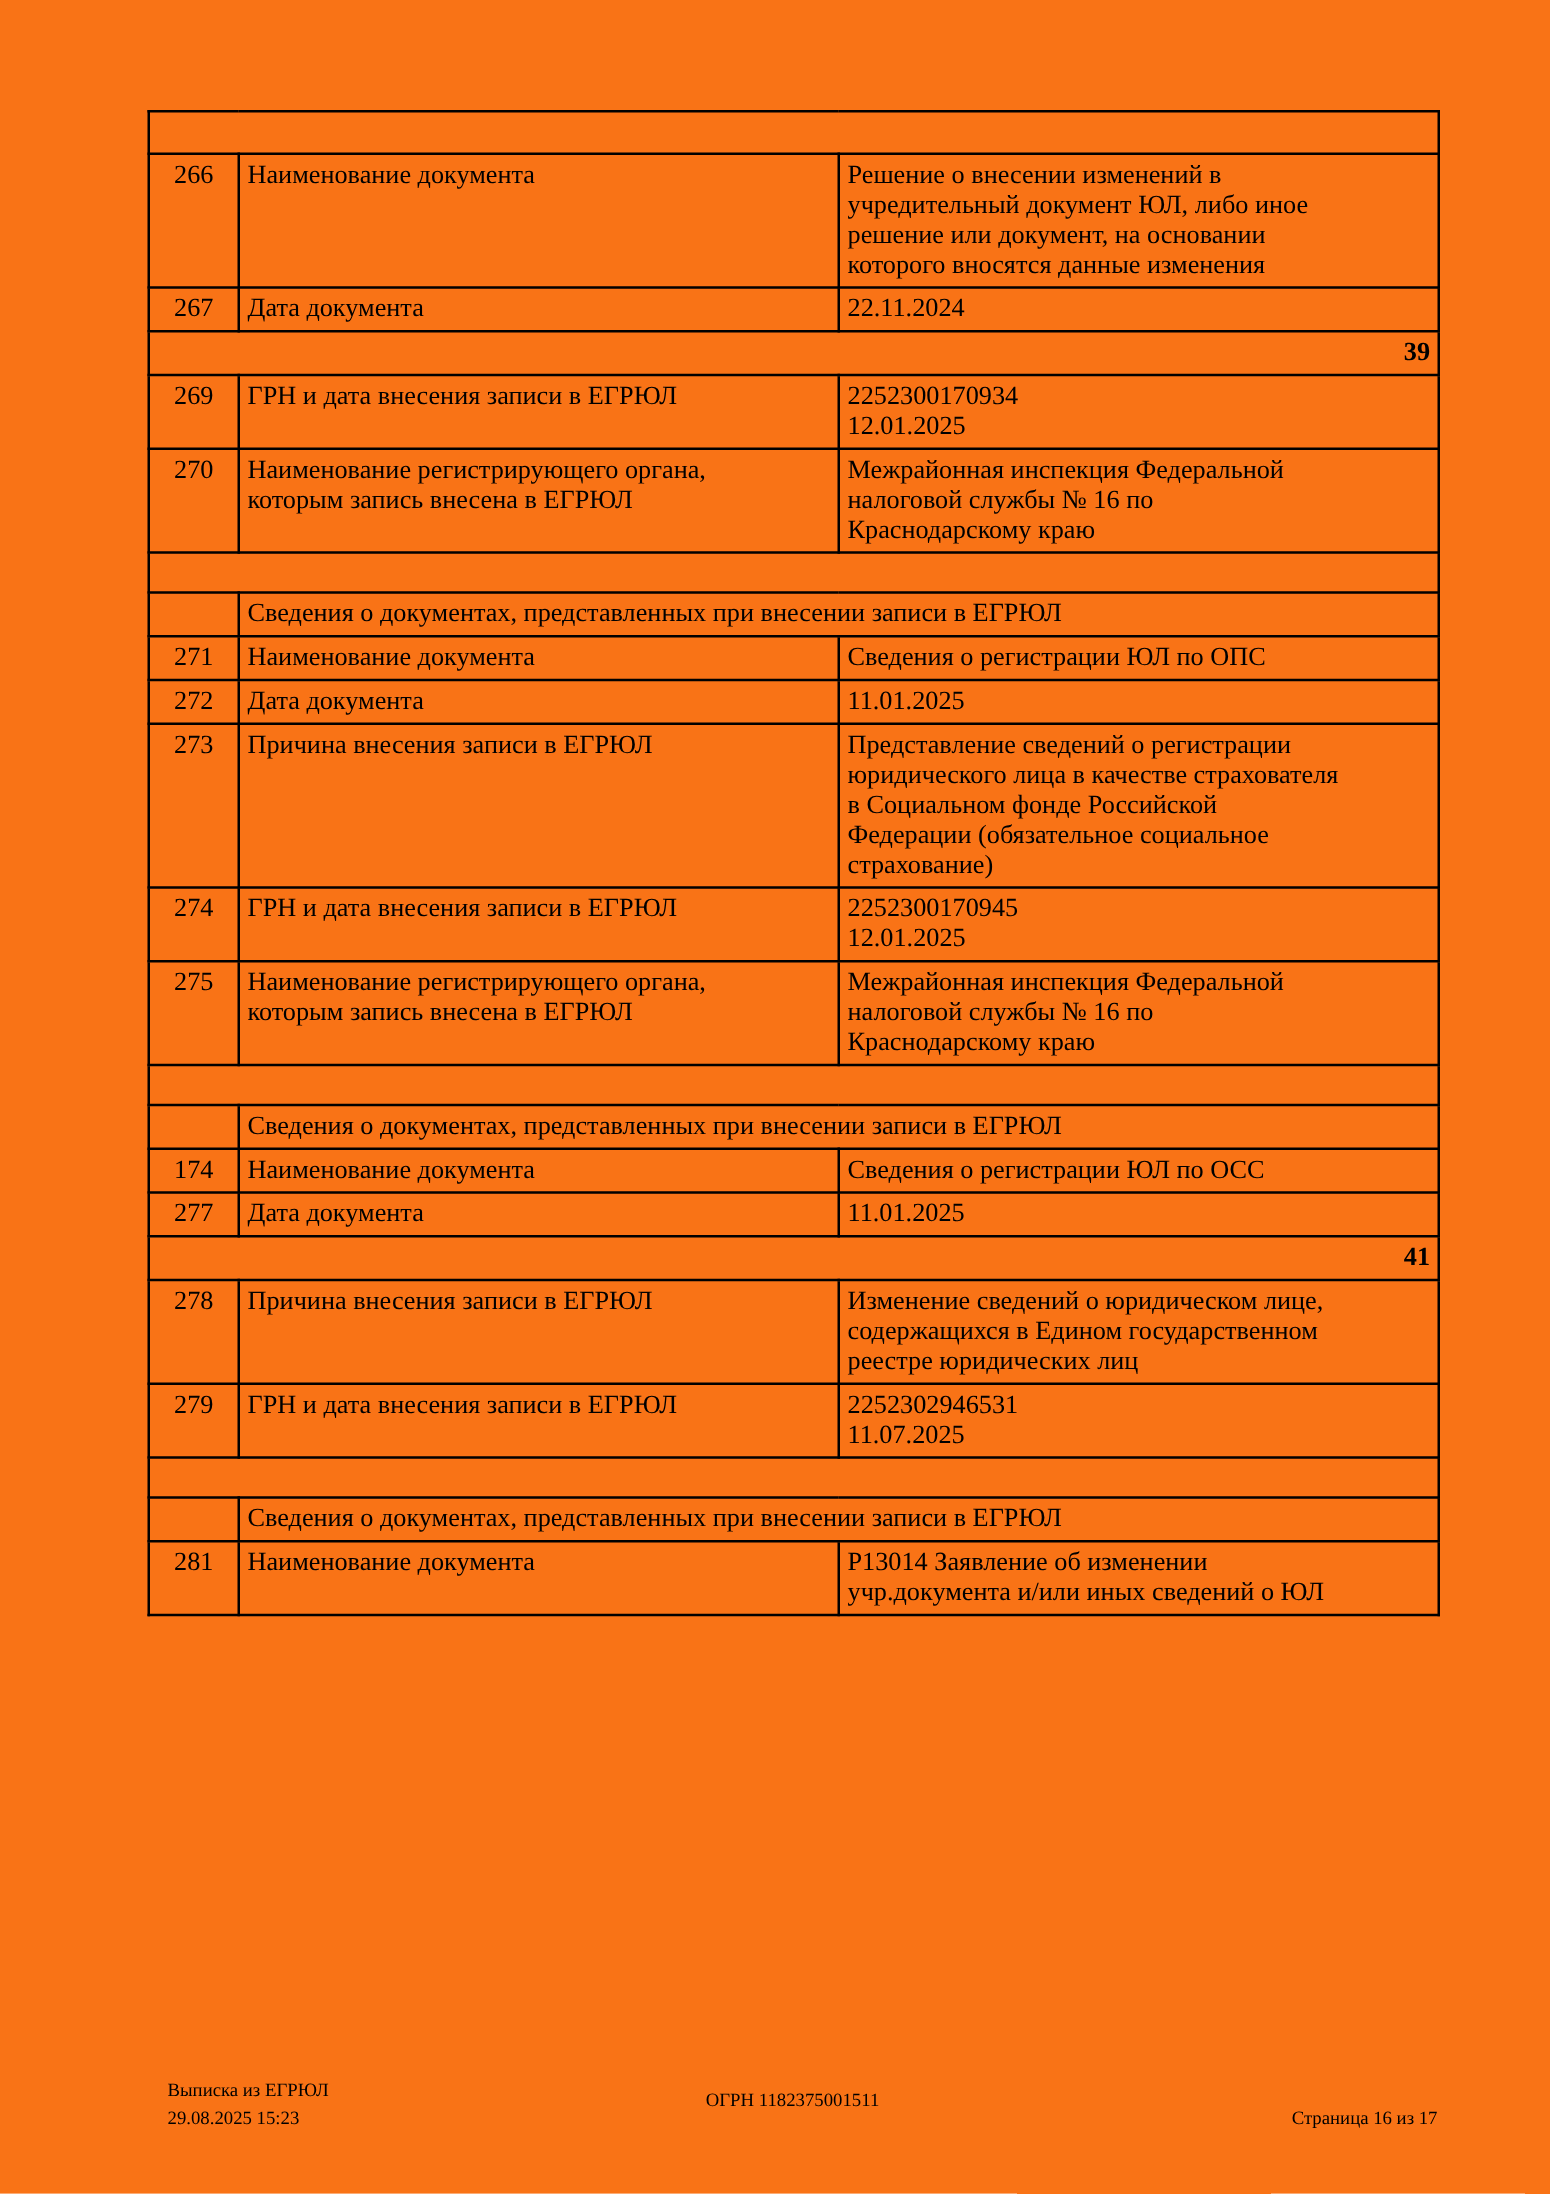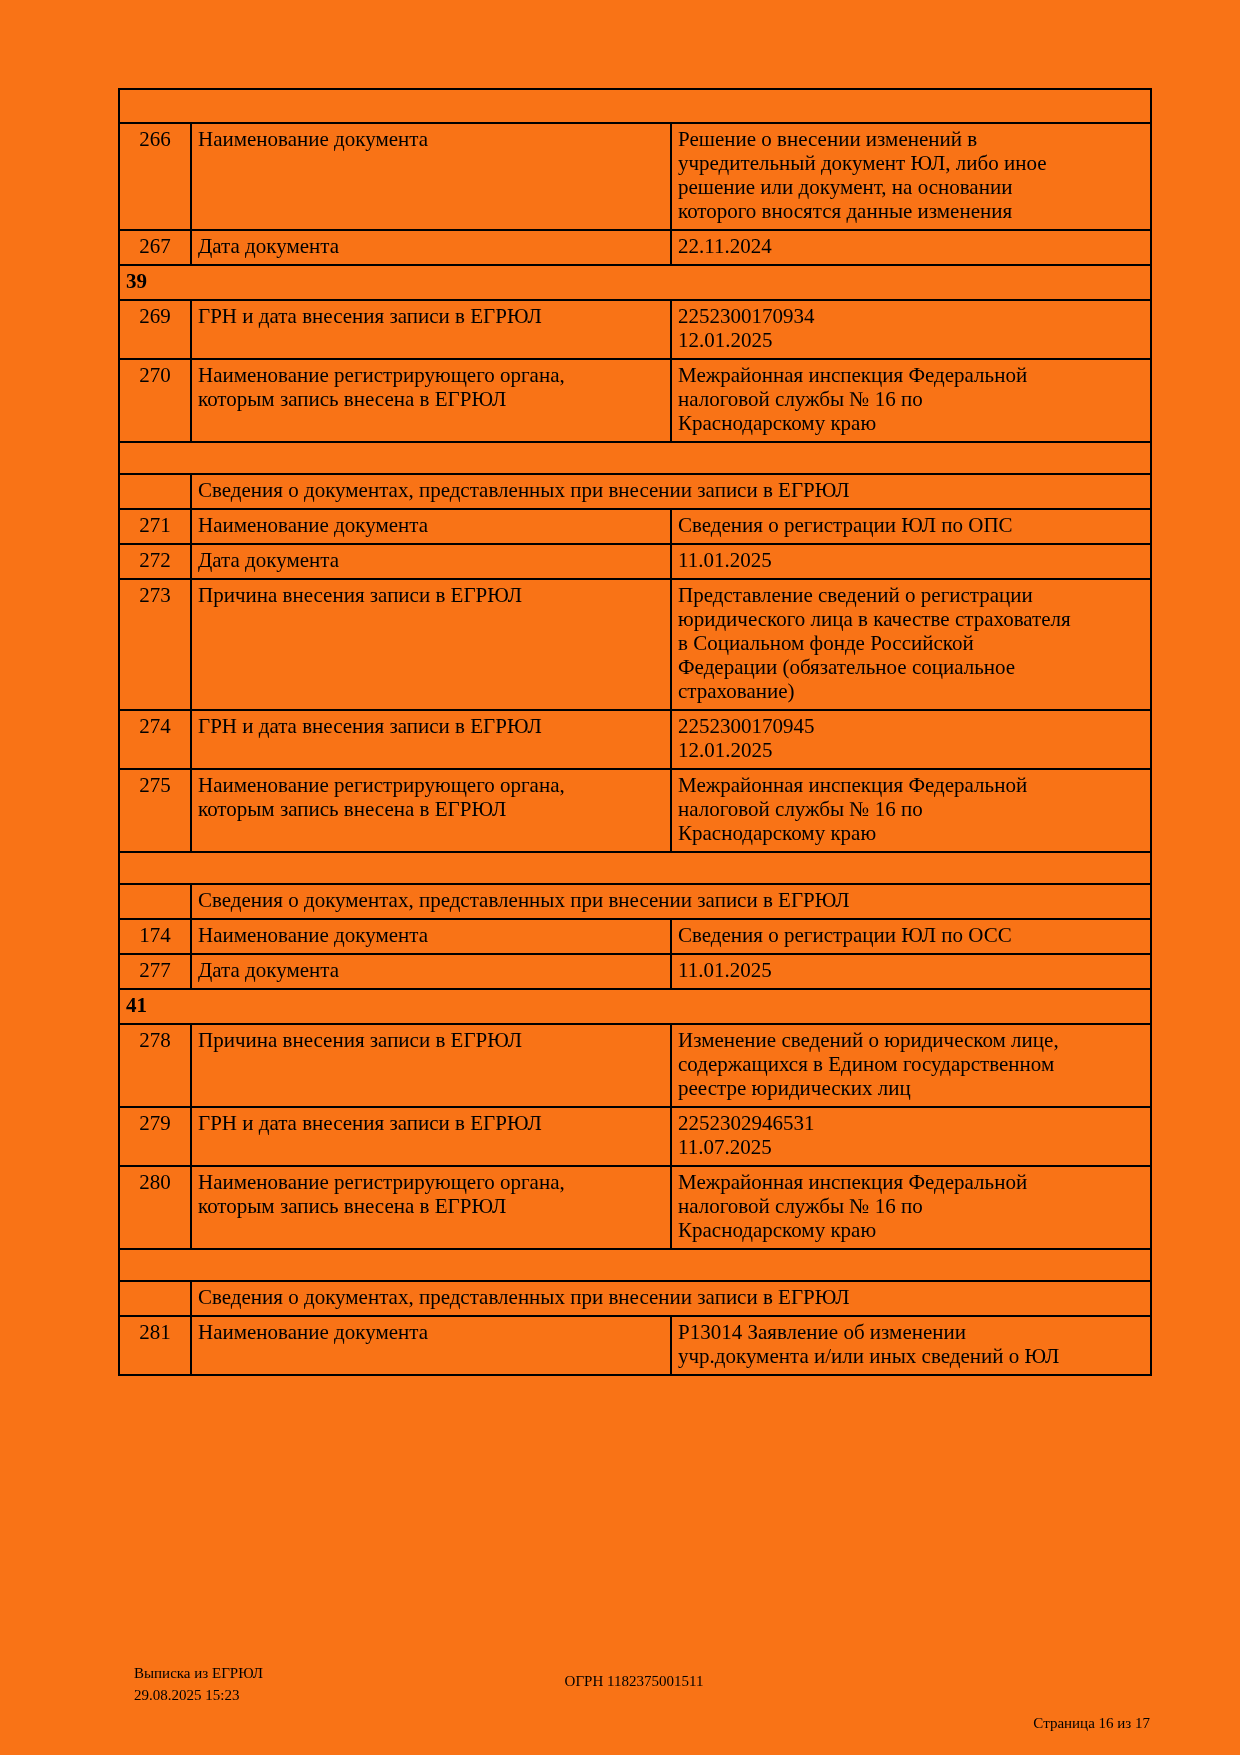--- a/index.html
+++ b/index.html
@@ -44,21 +44,21 @@
   }
   tr.row-spacer td {
     height: 30px;
     padding: 0;
   }
   tr.row-spacer-top td {
     height: 32px;
   }
   td.cell-section {
     font-weight: bold;
-    text-align: left;
+    text-align: right;
     height: 24px;
   }
   td.cell-subheader {
     white-space: pre-line;
   }
   .footer {
     position: absolute;
     left: 118px;
     width: 1032px;
     top: 1662px;
@@ -75,21 +75,20 @@
     left: 50%;
     transform: translateX(-50%);
     top: 8px;
     white-space: nowrap;
   }
   .footer-right {
     position: absolute;
     right: 0;
     top: 22px;
     white-space: nowrap;
-    margin-top: 28px;
   }
 </style>
 </head>
 <body>
 
 <div class="page">
 
   <table class="egrul">
     <colgroup>
       <col style="width:72px">
@@ -196,28 +195,20 @@
           <td class="cell-value">Изменение сведений о юридическом лице,
 содержащихся в Едином государственном
 реестре юридических лиц</td>
         </tr>
         <tr class="row-record">
           <td class="cell-num">279</td>
           <td class="cell-label">ГРН и дата внесения записи в ЕГРЮЛ</td>
           <td class="cell-value">2252302946531
 11.07.2025</td>
         </tr>
-        <tr class="row-record">
-          <td class="cell-num">280</td>
-          <td class="cell-label">Наименование регистрирующего органа,
-которым запись внесена в ЕГРЮЛ</td>
-          <td class="cell-value">Межрайонная инспекция Федеральной
-налоговой службы № 16 по
-Краснодарскому краю</td>
-        </tr>
         <tr class="row-spacer">
           <td class="cell-spacer" colspan="3"></td>
         </tr>
         <tr class="row-subheader">
           <td class="cell-num"></td>
           <td class="cell-subheader" colspan="2">Сведения о документах, представленных при внесении записи в ЕГРЮЛ</td>
         </tr>
         <tr class="row-record">
           <td class="cell-num">281</td>
           <td class="cell-label">Наименование документа</td>

